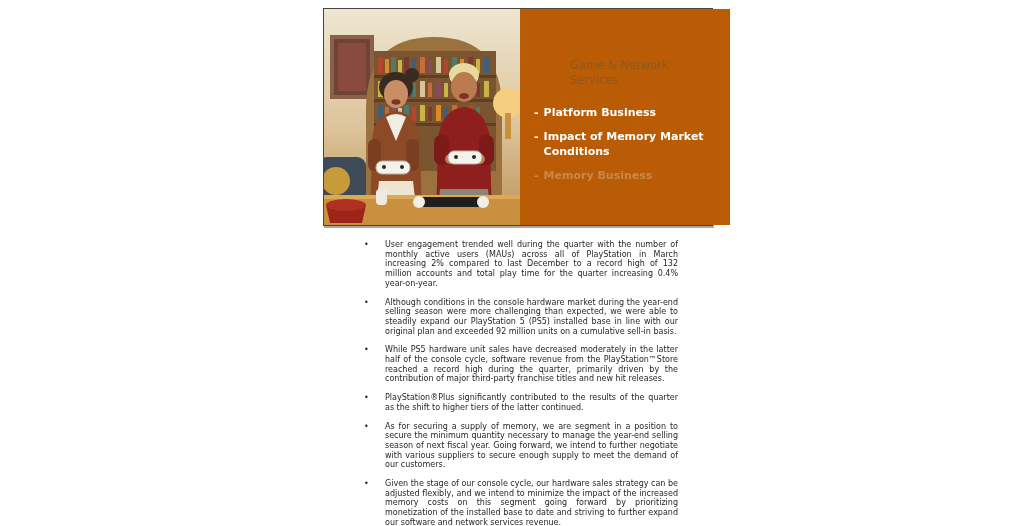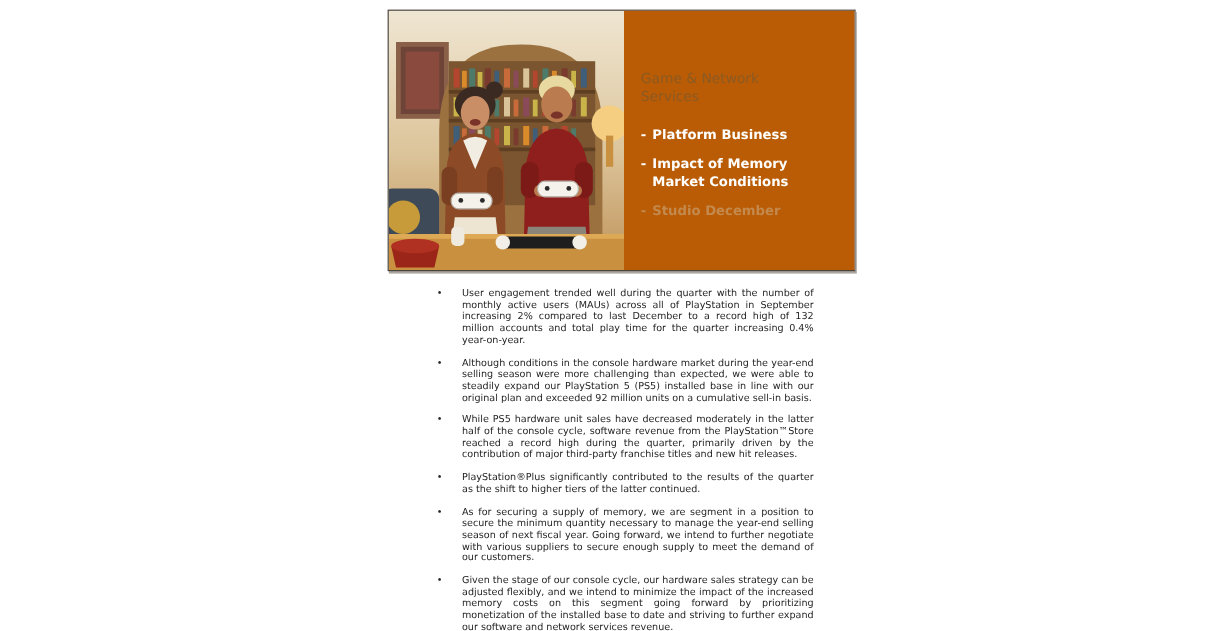--- a/index.html
+++ b/index.html
@@ -6,21 +6,21 @@
   .page{position:relative;width:1024px;height:526px;background:#ffffff;overflow:hidden;
         font-family:"DejaVu Sans","Liberation Sans",sans-serif;}
 
   
   .slide{position:absolute;left:323px;top:8px;width:390px;height:218px;display:flex;
          border:1px solid #4a443c;box-shadow:1px 2px 0 rgba(70,58,44,.45);box-sizing:border-box;}
   .slide-photo{width:196px;height:100%;flex:0 0 196px;overflow:hidden;}
   .slide-photo svg{display:block;width:100%;height:100%;}
 
   .panel{flex:1;height:100%;padding:49px 10px 0 14px;box-sizing:border-box;}
-  .panel-title{font-size:11.5px;line-height:15px;font-weight:400;width:150px;}
+  .panel-title{font-size:11.5px;line-height:15px;font-weight:400;width:150px;margin-left:36px;}
   .agenda{margin-top:17px;}
   .agenda-item{display:flex;font-size:11px;line-height:15px;font-weight:bold;margin-bottom:9px;}
   .agenda-item .dash{flex:0 0 auto;margin-right:5px;}
   .agenda-item.active{color:#ffffff;}
 
   
   .notes{position:absolute;left:356px;top:240px;width:322px;color:#1f1f1f;}
   .note{display:flex;margin:0 0 9px 0;}
   .bullet{flex:0 0 29px;box-sizing:border-box;padding-left:8px;font-size:8px;line-height:9.7px;}
   .note-text{margin:0;flex:1;font-size:8px;line-height:9.7px;text-align:justify;}
@@ -153,30 +153,30 @@
         <div class="agenda-item active" style="color: rgb(255, 255, 255);">
           <span class="dash">-</span>
           <span>Platform Business</span>
         </div>
         <div class="agenda-item active" style="color: rgb(255, 255, 255);">
           <span class="dash">-</span>
           <span>Impact of Memory Market Conditions</span>
         </div>
         <div class="agenda-item inactive" id="agenda-inactive" style="color: rgb(196, 138, 77);">
           <span class="dash">-</span>
-          <span>Studio December</span>
+          <span>Memory Business</span>
         </div>
       </div>
     </div>
   </div>
 
   <div class="notes">
     <div class="note">
       <span class="bullet">•</span>
-      <p class="note-text">User engagement trended well during the quarter with the number of monthly active users (MAUs) across all of PlayStation in September increasing 2% compared to last December to a record high of 132 million accounts and total play time for the quarter increasing 0.4% year-on-year.</p>
+      <p class="note-text">User engagement trended well during the quarter with the number of monthly active users (MAUs) across all of PlayStation in March increasing 2% compared to last December to a record high of 132 million accounts and total play time for the quarter increasing 0.4% year-on-year.</p>
     </div>
     <div class="note">
       <span class="bullet">•</span>
       <p class="note-text">Although conditions in the console hardware market during the year-end selling season were more challenging than expected, we were able to steadily expand our PlayStation 5 (PS5) installed base in line with our original plan and exceeded 92 million units on a cumulative sell-in basis.</p>
     </div>
     <div class="note">
       <span class="bullet">•</span>
       <p class="note-text">While PS5 hardware unit sales have decreased moderately in the latter half of the console cycle, software revenue from the PlayStation™Store reached a record high during the quarter, primarily driven by the contribution of major third-party franchise titles and new hit releases.</p>
     </div>
     <div class="note">

